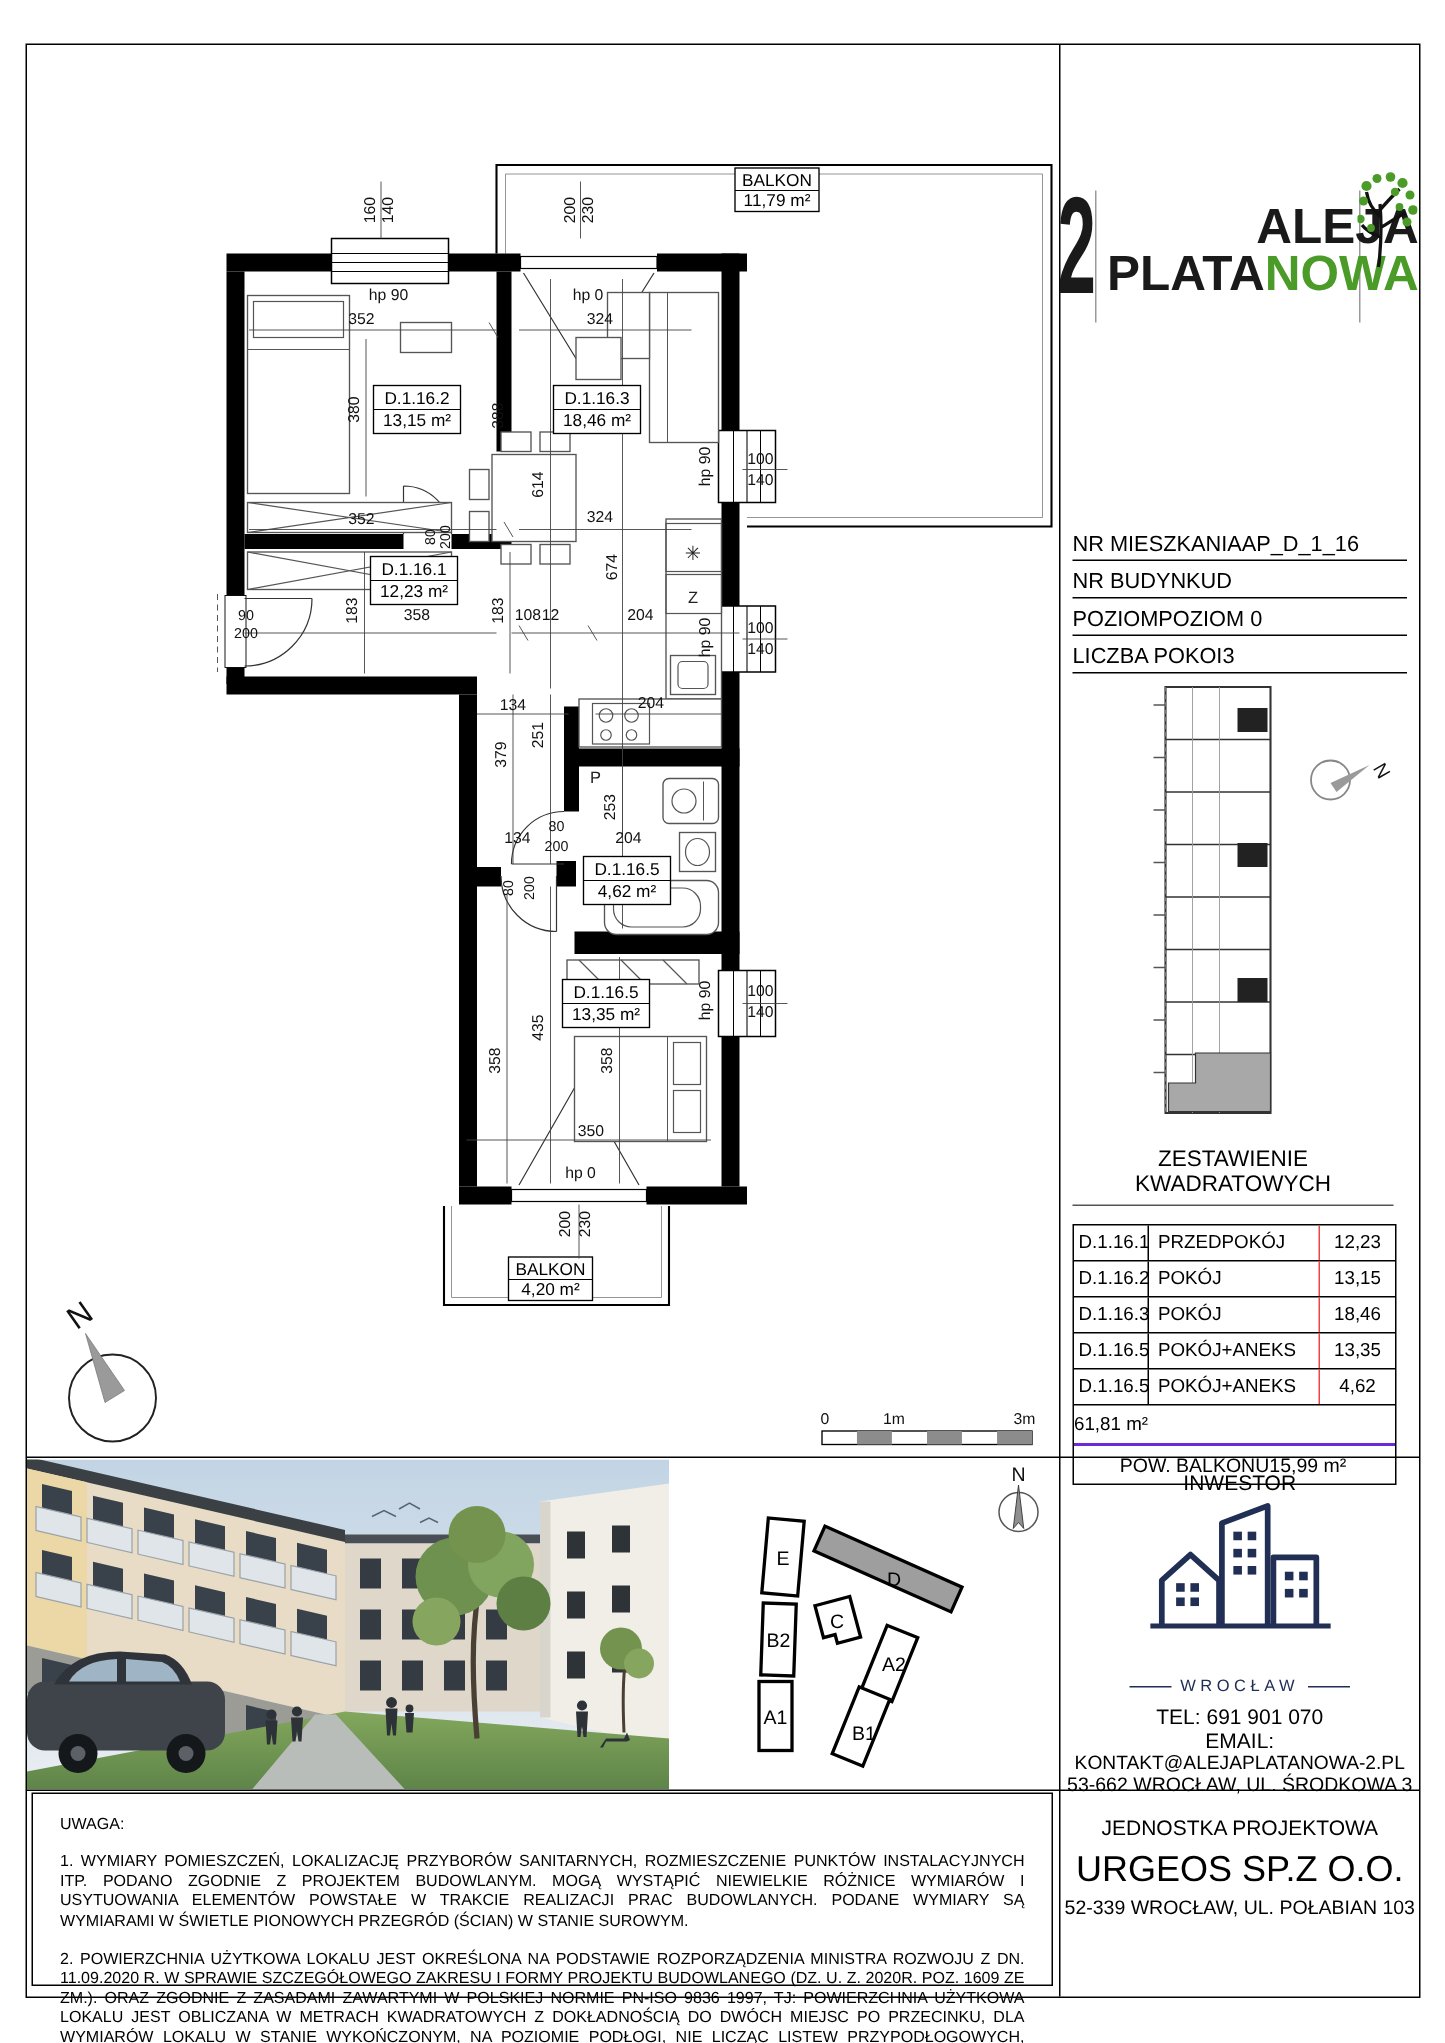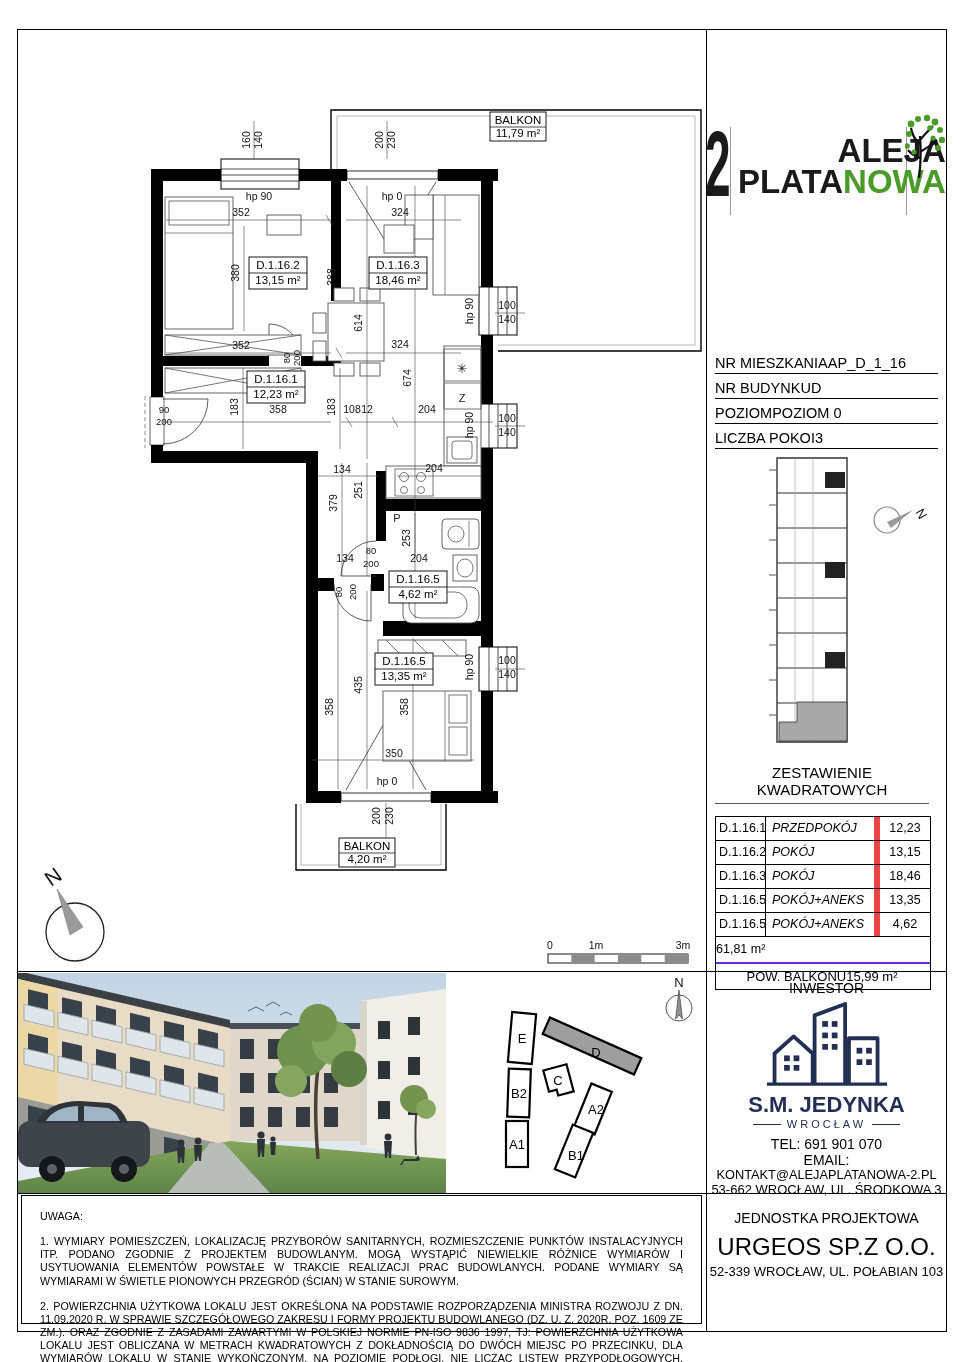--- a/index.html
+++ b/index.html
@@ -28,21 +28,21 @@
   .logo-text{position:absolute;left:31px;top:106px;line-height:0.93;font-weight:800;font-size:33px;
              letter-spacing:0px;color:#1a1a1a;text-align:right;}
   .logo-green{color:#4a9b28;}
   .inforow{position:absolute;left:8px;width:223px;height:25px;border-bottom:1px solid #000;
            font-size:14.5px;display:flex;align-items:flex-end;padding-bottom:2px;}
   .atitle{position:absolute;left:8px;top:734px;width:214px;text-align:center;font-size:15px;
           padding-bottom:5px;border-bottom:1px solid #555;}
   .atable{position:absolute;left:8px;top:786px;width:214px;border:1px solid #000;font-size:12.5px;}
   .arow{display:flex;height:23px;line-height:23px;border-bottom:1px solid #000;}
   .c1{width:46px;border-right:1px solid #000;padding-left:3px;}
-  .c2{flex:1;border-right:6px solid #ef4444;padding-left:6px;font-style:italic;}
+  .c2{flex:1;border-right:1px solid #ef4444;padding-left:6px;}
   .c3{width:50px;text-align:center;}
   .atotal{height:25px;line-height:25px;padding-right:5px;font-weight:normal;border-bottom:2px solid #6d28d9;}
   .abalc{display:flex;height:25px;line-height:25px;justify-content:center;padding:0 5px 0 3px;font-size:13px;}
   .ctr{text-align:center;width:100%;}
   .navy{color:#222f55;}
   .wroclaw{display:flex;align-items:center;justify-content:center;gap:6px;font-size:11px;letter-spacing:3px;text-align:center;}
   .wline{width:28px;height:0;border-top:1.5px solid #222f55;}
   
   .notes{position:absolute;left:0px;top:1163px;width:687px;height:137px;}
   .notes-inner{margin:2px 3px 4px 3px;border:1px solid #000;padding:2px 6px 3px 6px;height:122px;
@@ -584,21 +584,20 @@
         <rect x="20" y="58" width="6" height="6"></rect>
             <rect x="30" y="58" width="6" height="6"></rect>
         <rect x="20" y="68" width="6" height="6"></rect>
             <rect x="30" y="68" width="6" height="6"></rect>
         <rect x="96" y="50" width="6" height="6"></rect>
             <rect x="106" y="50" width="6" height="6"></rect>
         <rect x="96" y="62" width="6" height="6"></rect>
             <rect x="106" y="62" width="6" height="6"></rect>
       </g>
     </svg>
-    <div class="abs ctr navy" style="top:1062px;font-size:22px;font-weight:bold">S.M. JEDYNKA</div>
     <div class="abs wroclaw navy" style="top:1088px;width:100%">
       <span class="wline"></span>
           <span>WROCŁAW</span>
           <span class="wline"></span>
     </div>
     <div class="abs ctr" style="top:1106px;font-size:14px">TEL: 691 901 070</div>
     <div class="abs ctr" style="top:1122px;font-size:14px">EMAIL:</div>
     <div class="abs ctr" style="top:1137px;font-size:12.8px">KONTAKT@ALEJAPLATANOWA-2.PL</div>
     <div class="abs ctr" style="top:1152px;font-size:13px">53-662 WROCŁAW, UL. ŚRODKOWA 3</div>
 

